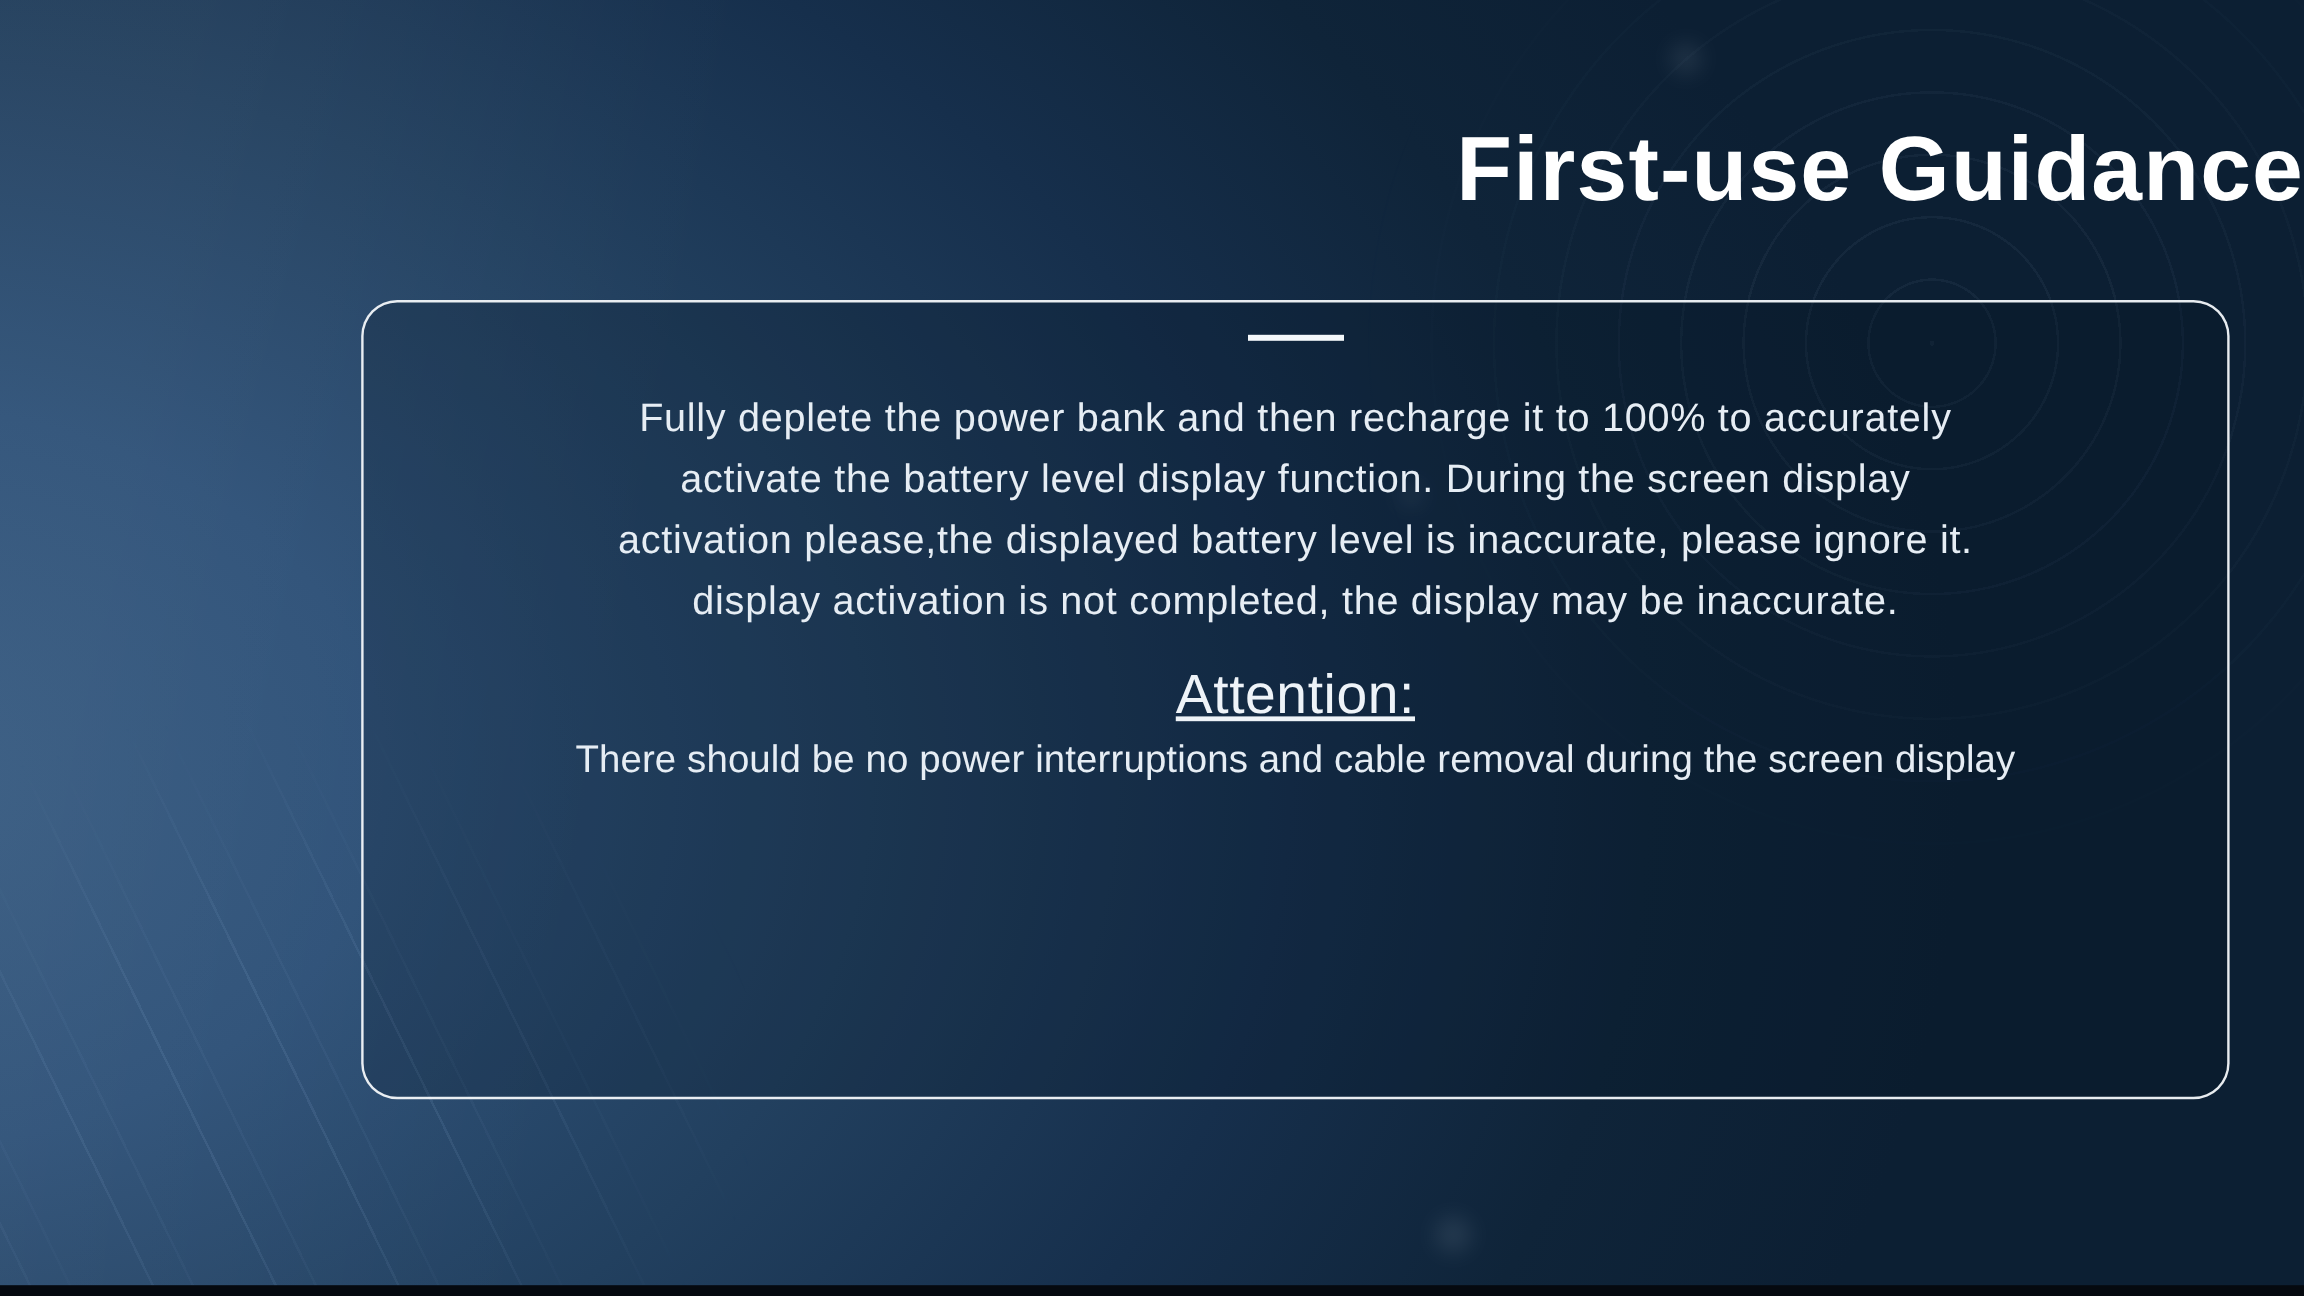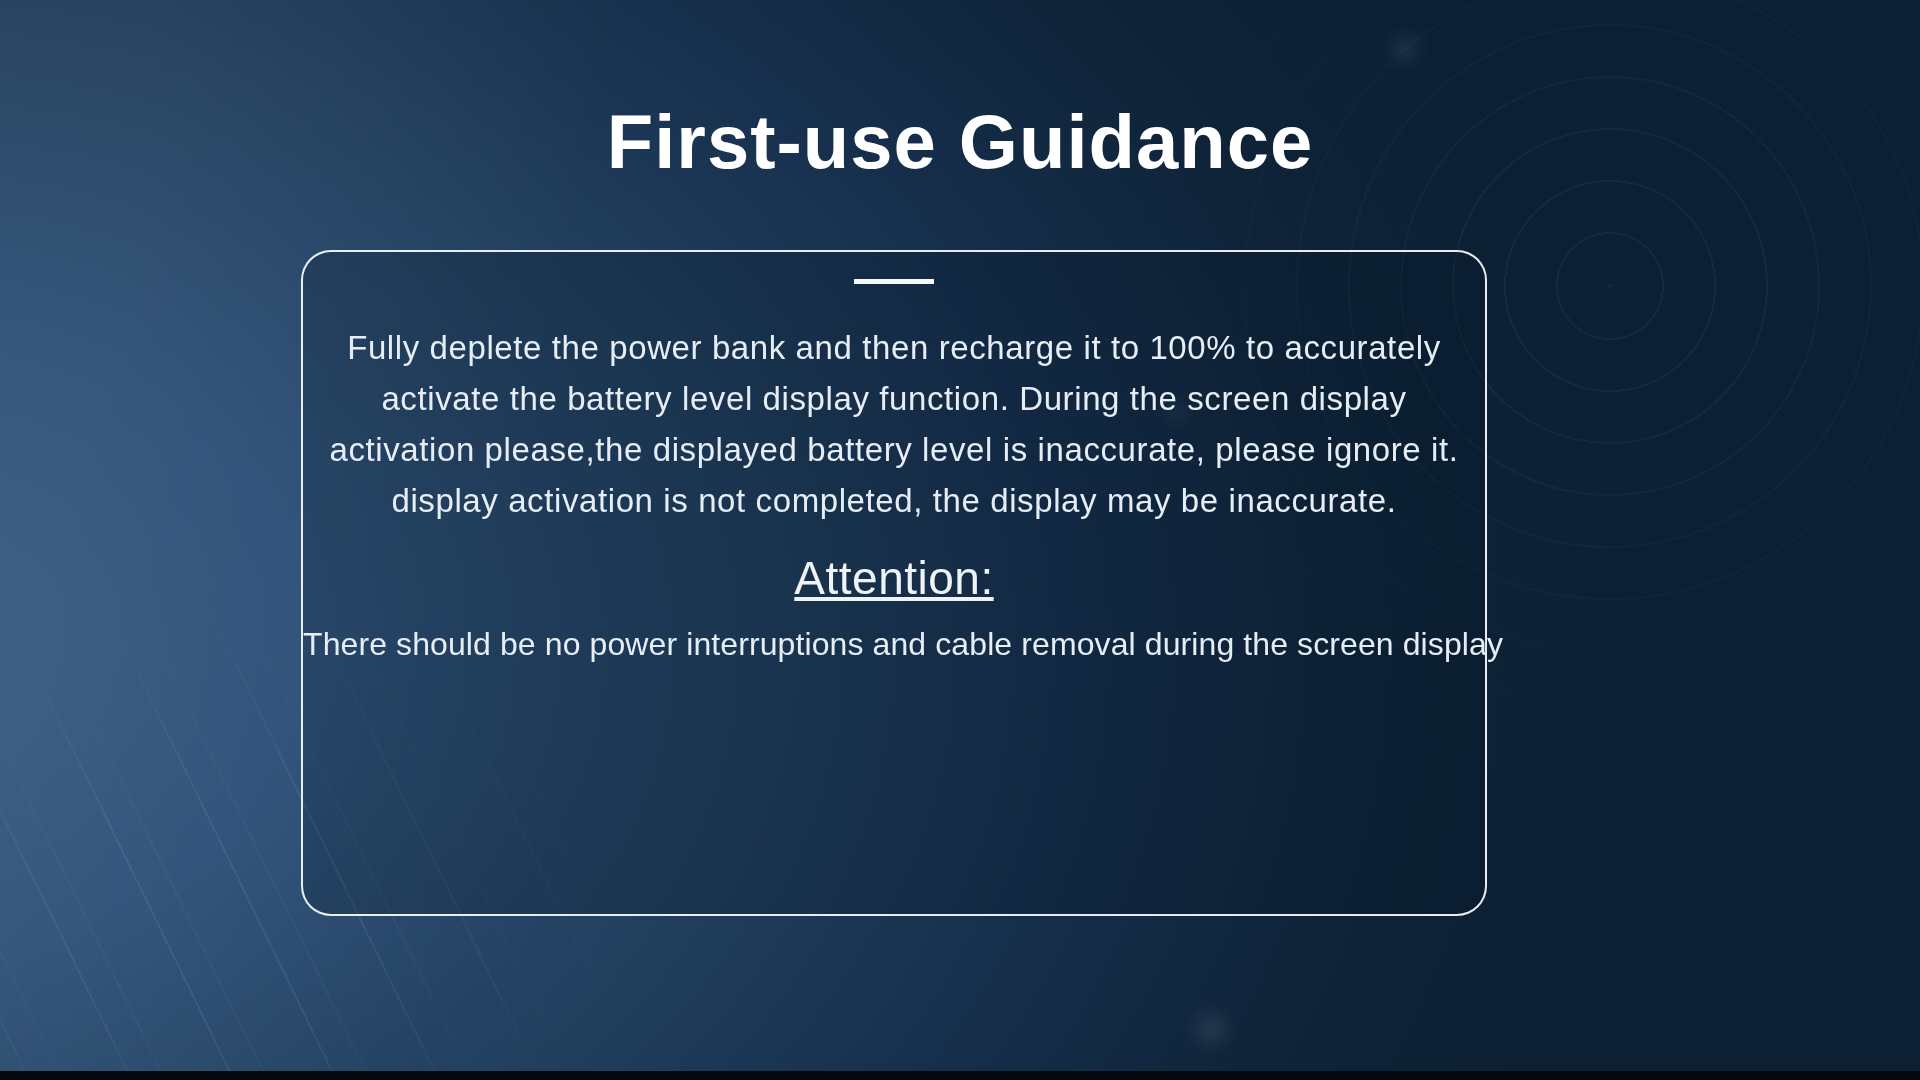--- a/index.html
+++ b/index.html
@@ -27,39 +27,39 @@
     mask-image:radial-gradient(closest-side at 38% 62%, #000 30%, transparent 92%);
   }
   .dot { position:absolute; border-radius:50%; background:rgba(222,236,250,0.55);
          filter:blur(9px); opacity:0.18; }
   .dot-a { left:1392px; top:36px;  width:26px; height:26px; }
   .dot-b { left:1166px; top:402px; width:20px; height:20px; }
   .dot-c { left:1196px; top:1014px; width:30px; height:30px; }
   .bottom-strip { position:absolute; left:0; right:0; bottom:0; height:9px; background:#05090f; }
 
   .title {
-    position:absolute; top:100px; left:0; width:100%; text-align:center;
+    position:absolute; top:100px; left:0; width:100%; text-align:right;
     font-size:76px; font-weight:700; line-height:1.1; color:#ffffff; letter-spacing:1px;
   }
   .card {
-    position:absolute; left:301px; top:250px; width:1186px; height:666px;
+    position:absolute; left:301px; top:250px; width:1557px; height:666px;
     box-sizing:border-box; border:2.5px solid rgba(244,248,251,0.95);
     border-radius:30px; background:rgba(5,17,31,0.22); text-align:center;
   }
   .divider { width:80px; height:5px; background:#f4f8fb; margin:27px auto 0; }
   .para1 {
     margin-top:38px; font-size:33px; line-height:51px;
     color:#e6edf4; letter-spacing:0.6px;
   }
   .attention {
     margin-top:24px; font-size:46px; line-height:56px;
     color:#eef3f8; letter-spacing:0.5px;text-decoration:underline;
   }
   .para2 {
-    margin-top:12px; font-size:32px; line-height:53px;
+    margin-top:0; font-size:32px; line-height:53px;
     color:#e6edf4; letter-spacing:0.1px;
   }
   .line { white-space:nowrap; }
 </style>
 </head>
 <body>
 
 <div id="slide">
   <div class="rings"></div>
   <div class="streaks"></div>

